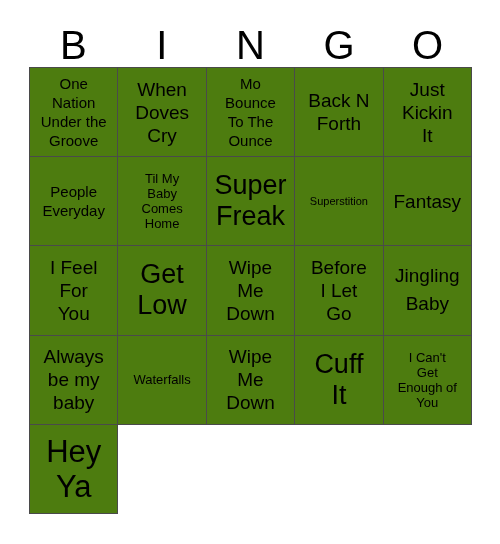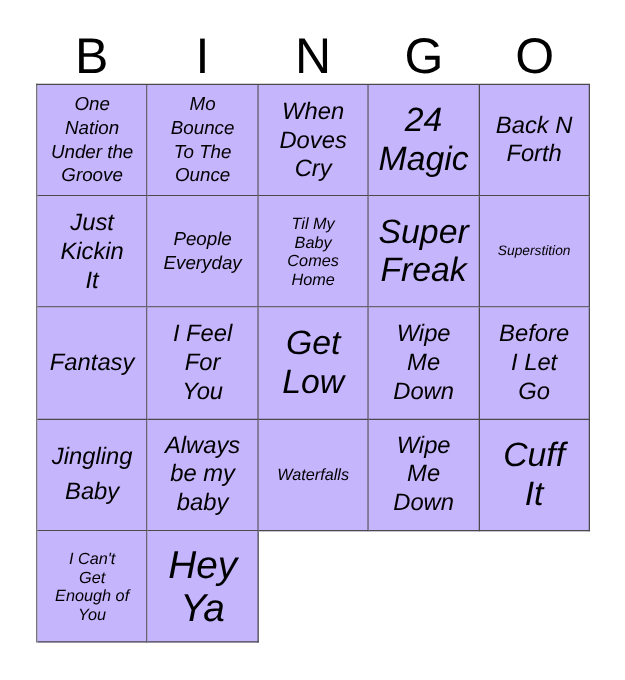--- a/index.html
+++ b/index.html
@@ -56,22 +56,21 @@
   .cell {
     box-sizing: border-box;
     border-right: 1px solid #4a4a4a;
     border-bottom: 1px solid #4a4a4a;
     display: flex;
     align-items: center;
     justify-content: center;
     text-align: center;
     padding: 1px 2px;
     overflow: hidden;
-    background: #c4b5fd;
-    font-style: italic;
+    background: #4d7c0f;
   }
   .cell-text {
     display: block;
     width: 100%;
     text-align: center;
     white-space: pre-line;
     color: #000000;
   }
   
   .fs-xs .cell-text { font-size: 11px;   line-height: 13.5px; }
@@ -105,36 +104,32 @@
     </div>
   </div>
 
   <div id="grid">
       <div class="cell fs-md">
         <span class="cell-text">One
 Nation
 Under the
 Groove</span>
       </div>
+      <div class="cell fs-lg">
+        <span class="cell-text">When
+Doves
+Cry</span>
+      </div>
       <div class="cell fs-md">
         <span class="cell-text">Mo
 Bounce
 To The
 Ounce</span>
       </div>
       <div class="cell fs-lg">
-        <span class="cell-text">When
-Doves
-Cry</span>
-      </div>
-      <div class="cell fs-2xl">
-        <span class="cell-text">24
-Magic</span>
-      </div>
-      <div class="cell fs-lg">
         <span class="cell-text">Back N
 Forth</span>
       </div>
       <div class="cell fs-lg">
         <span class="cell-text">Just
 Kickin
 It</span>
       </div>
       <div class="cell fs-md">
         <span class="cell-text">People

